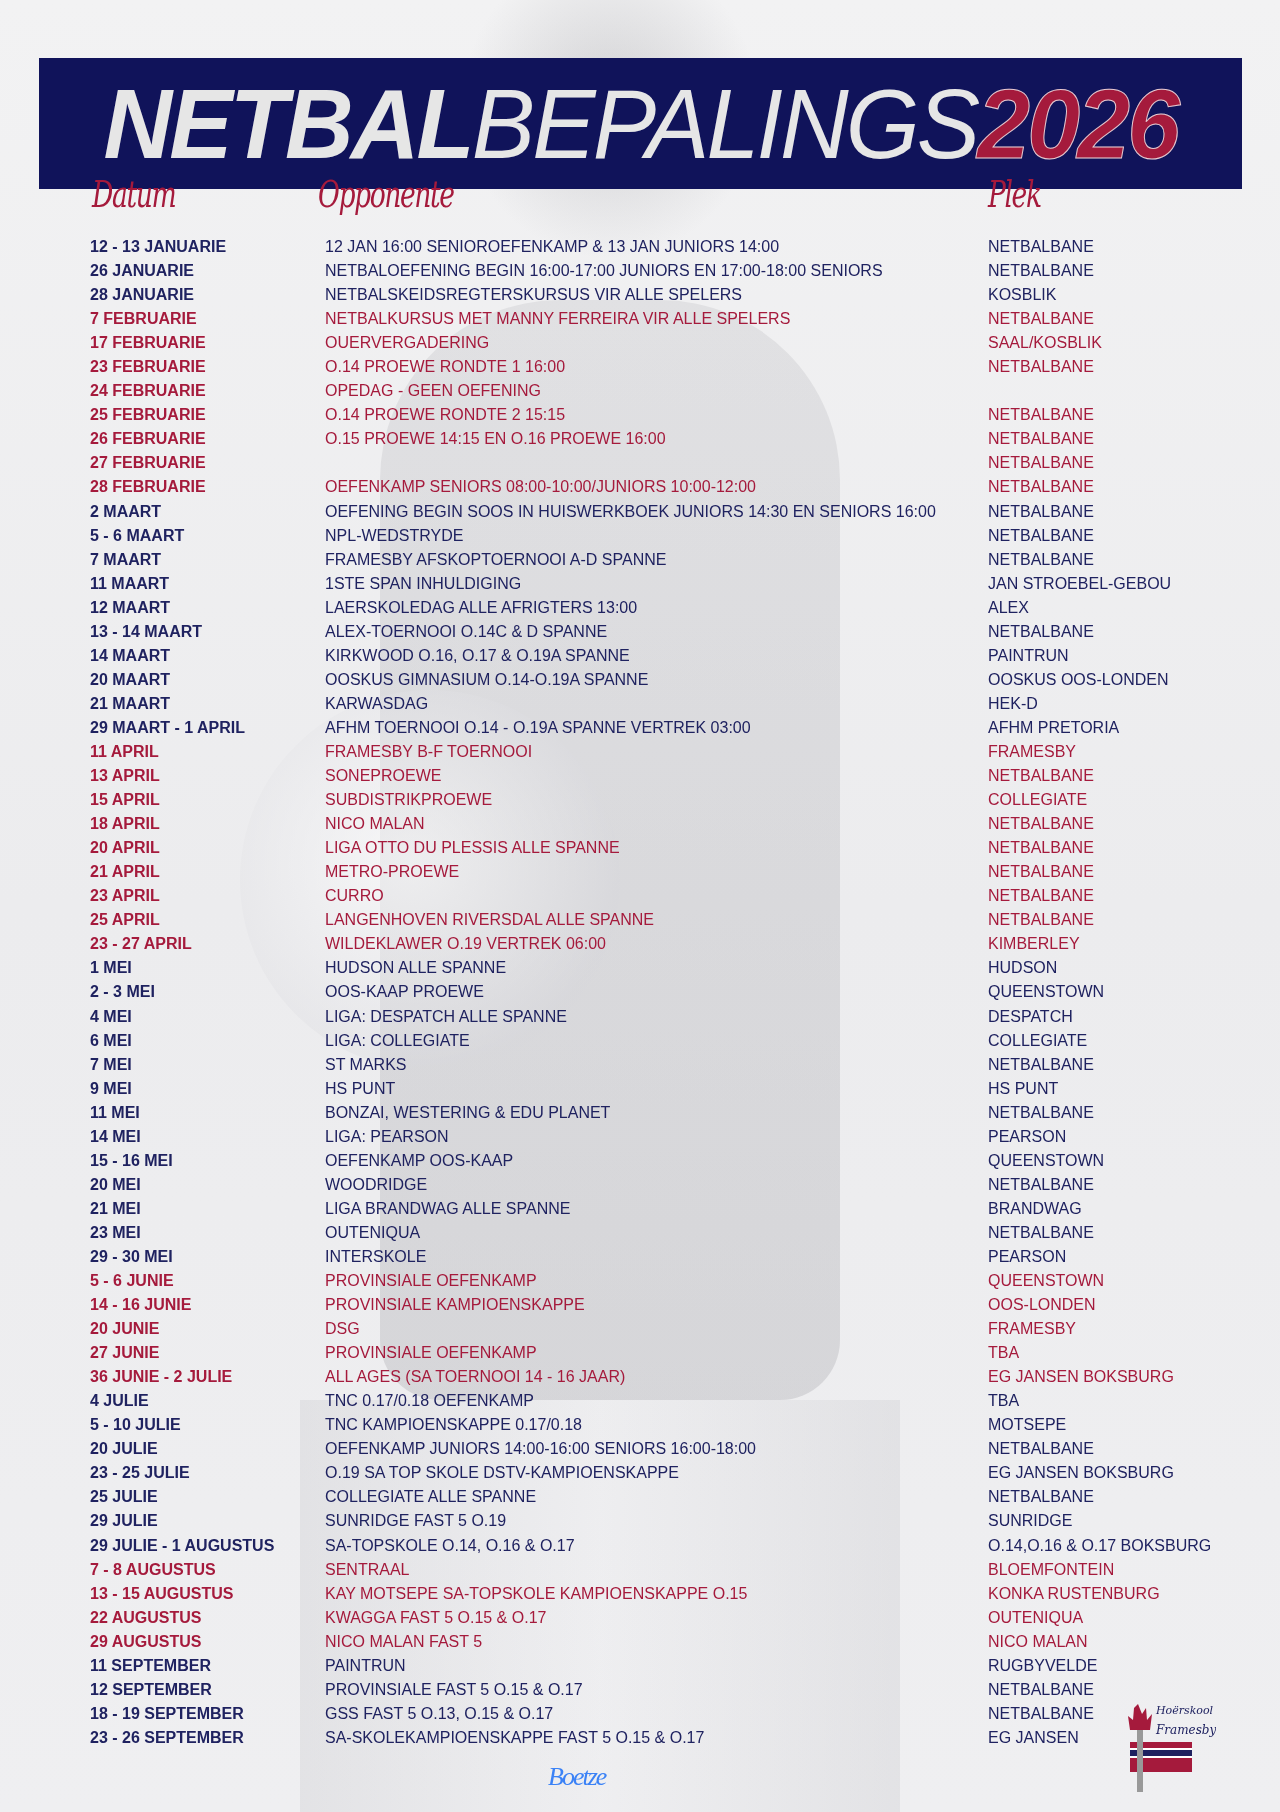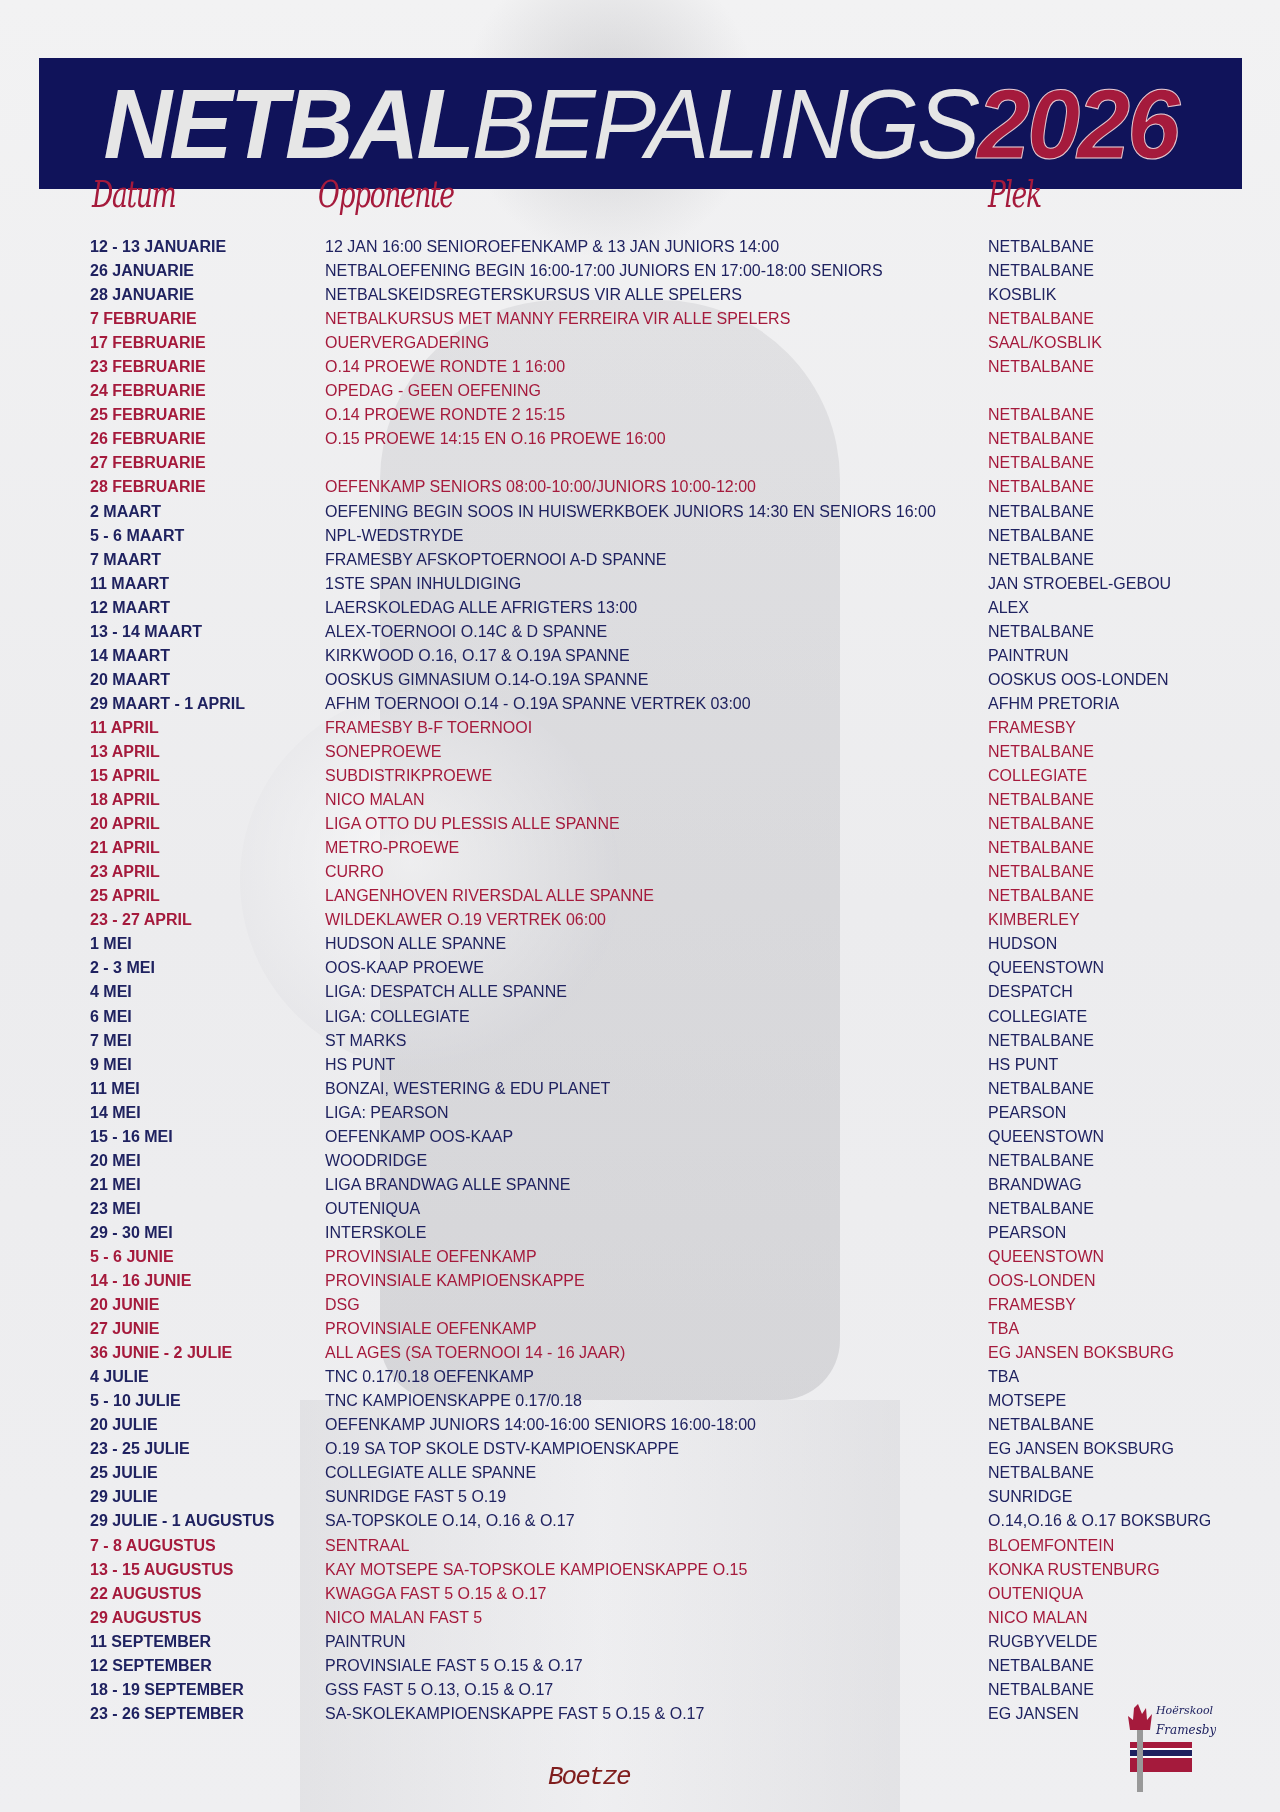--- a/index.html
+++ b/index.html
@@ -51,22 +51,22 @@
     .row { position: relative; height: 24.06px; }
     .row span { position: absolute; top: 0; font-size: 16px; line-height: 22px; white-space: nowrap; }
     .row .date { left: 90px; font-weight: 700; }
     .row .opp { left: 325px; }
     .row .place { left: 988px; }
     .row.navy span { color: #1f2260; }
     .row.red span { color: #a51a3c; }
 
     .signature {
       position: absolute; left: 548px; top: 1762px;
-      font-family: Liberation Mono, monospace; font-style: italic; font-size: 26px;
-      color: #7f1d1d; letter-spacing: -2px;
+      font-family: Liberation Serif, serif; font-style: italic; font-size: 26px;
+      color: #3b82f6; letter-spacing: -2px;
     }
     .logo { position: absolute; left: 1116px; top: 1700px; width: 100px; height: 98px; }
   </style>
 </head>
 <body>
 
 <div class="bg-figure">
   <div class="head"></div>
   <div class="torso"></div>
   <div class="ball"></div>
@@ -170,20 +170,25 @@
     </div>
     <div class="row navy">
       <span class="date">14 MAART</span>
       <span class="opp">KIRKWOOD O.16, O.17 &amp; O.19A SPANNE</span>
       <span class="place">PAINTRUN</span>
     </div>
     <div class="row navy">
       <span class="date">20 MAART</span>
       <span class="opp">OOSKUS GIMNASIUM O.14-O.19A SPANNE</span>
       <span class="place">OOSKUS OOS-LONDEN</span>
+    </div>
+    <div class="row navy">
+      <span class="date">21 MAART</span>
+      <span class="opp">KARWASDAG</span>
+      <span class="place">HEK-D</span>
     </div>
     <div class="row navy">
       <span class="date">29 MAART - 1 APRIL</span>
       <span class="opp">AFHM TOERNOOI O.14 - O.19A SPANNE VERTREK 03:00</span>
       <span class="place">AFHM PRETORIA</span>
     </div>
     <div class="row red">
       <span class="date">11 APRIL</span>
       <span class="opp">FRAMESBY B-F TOERNOOI</span>
       <span class="place">FRAMESBY</span>

